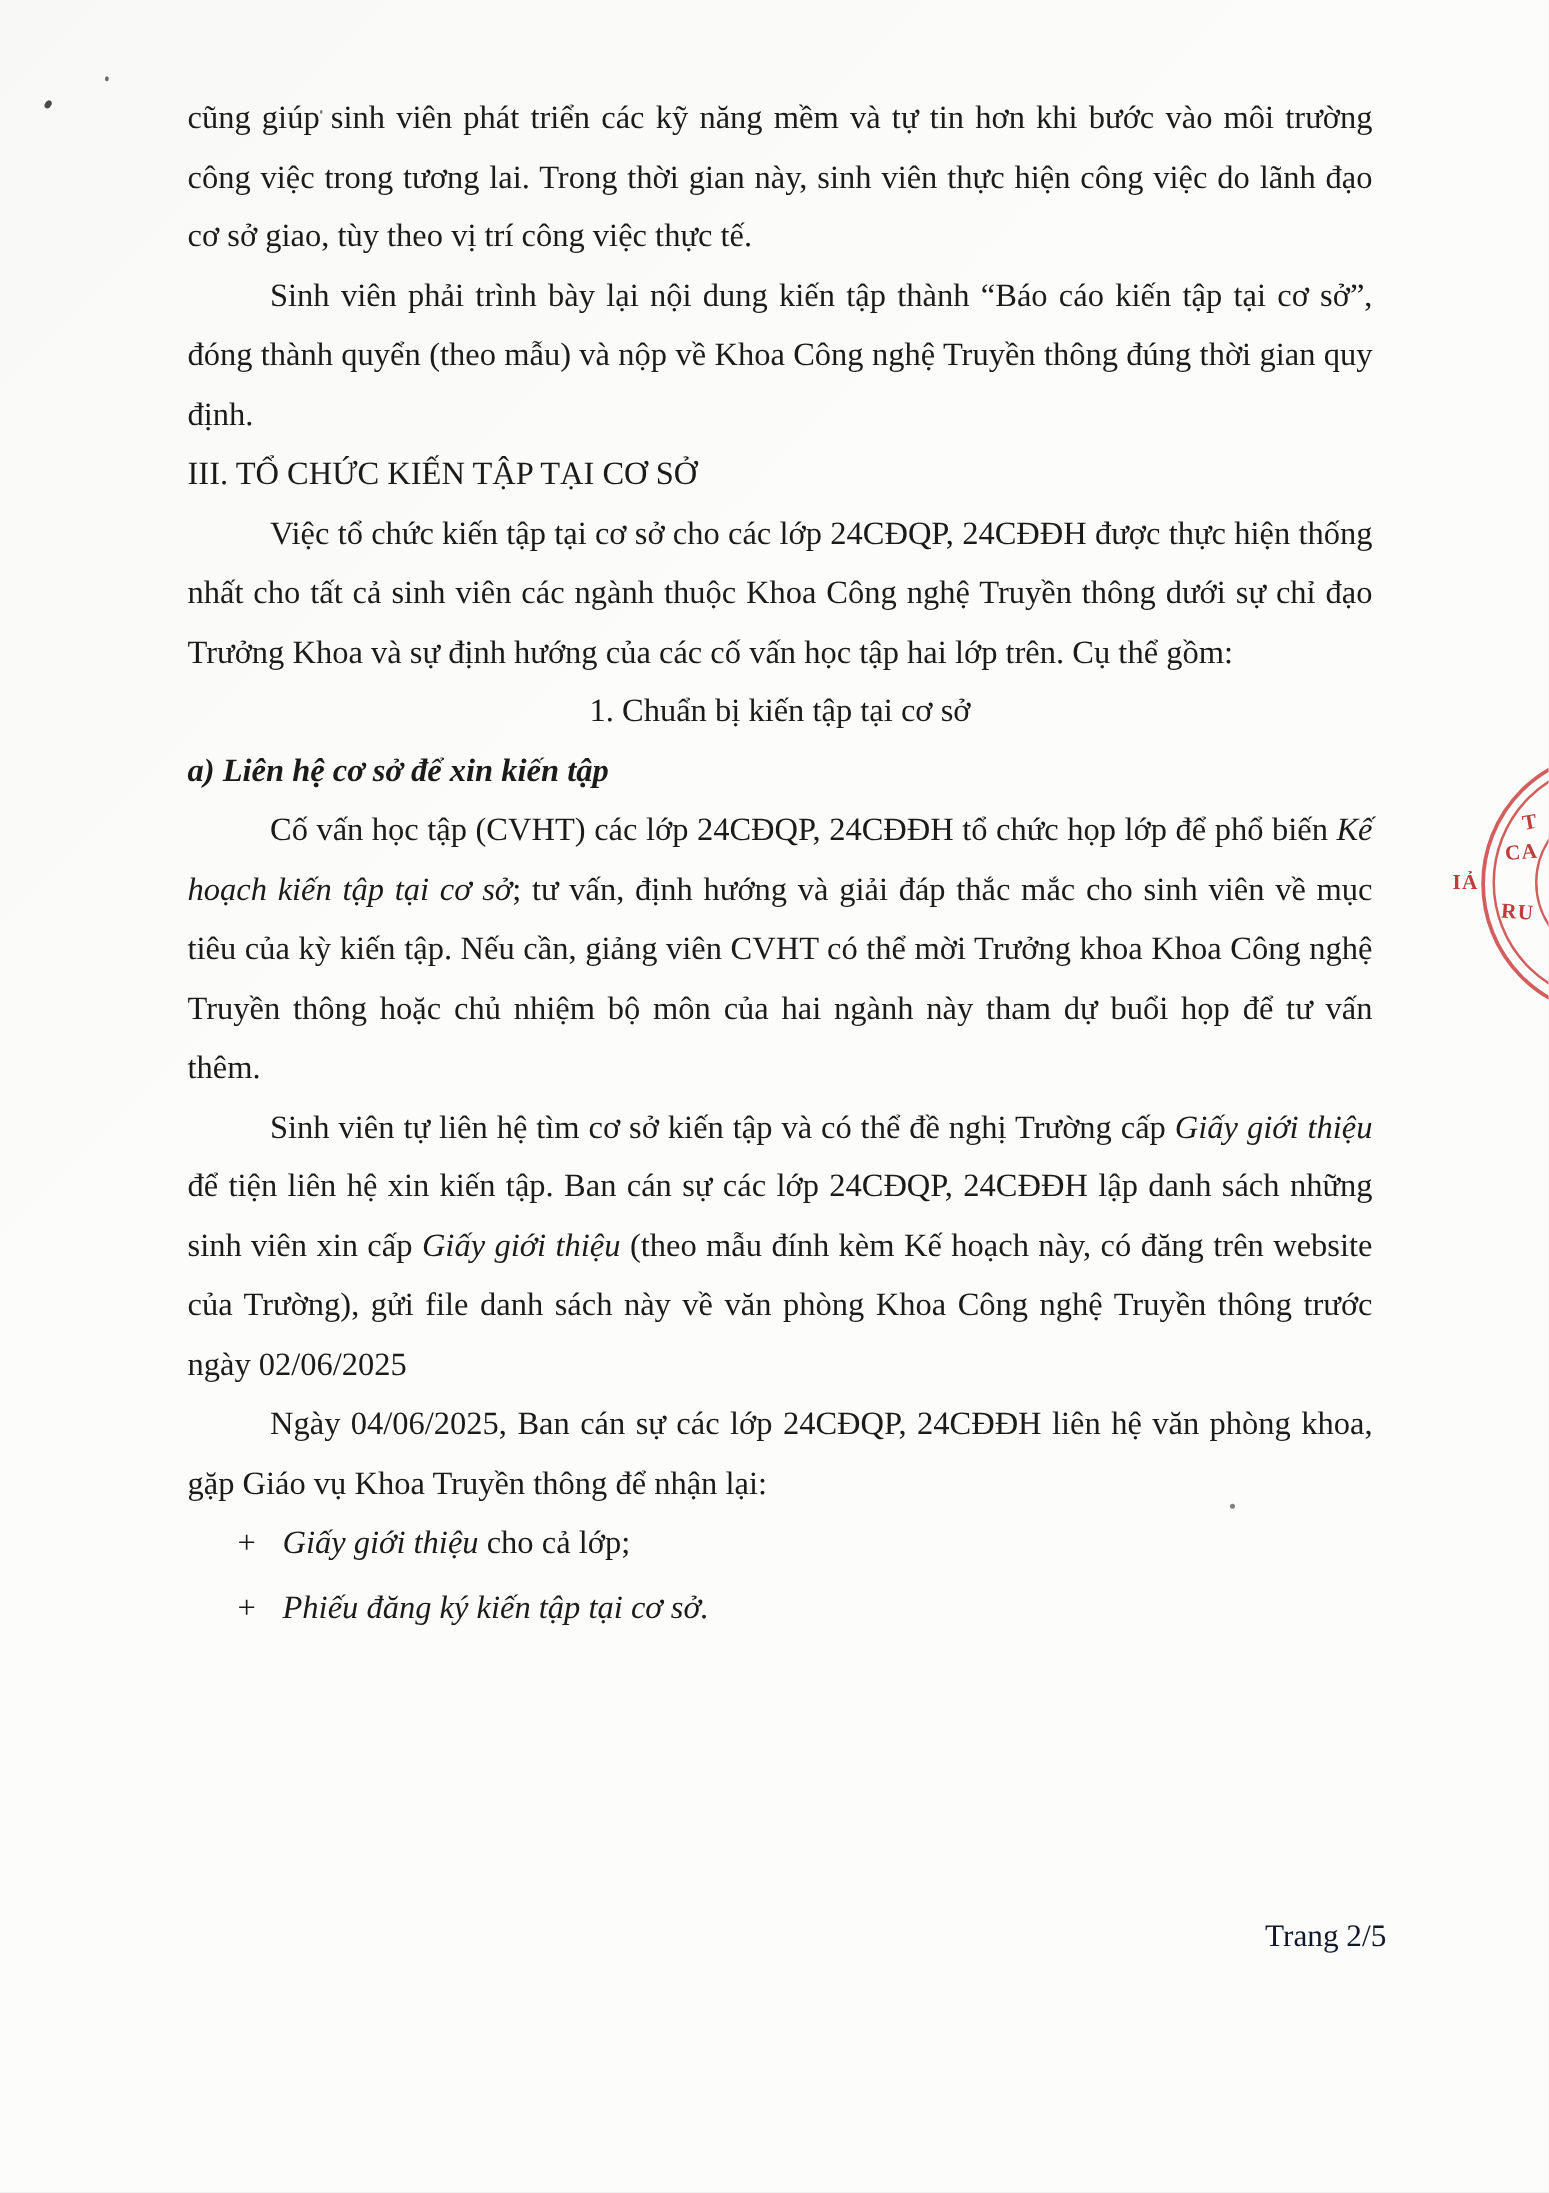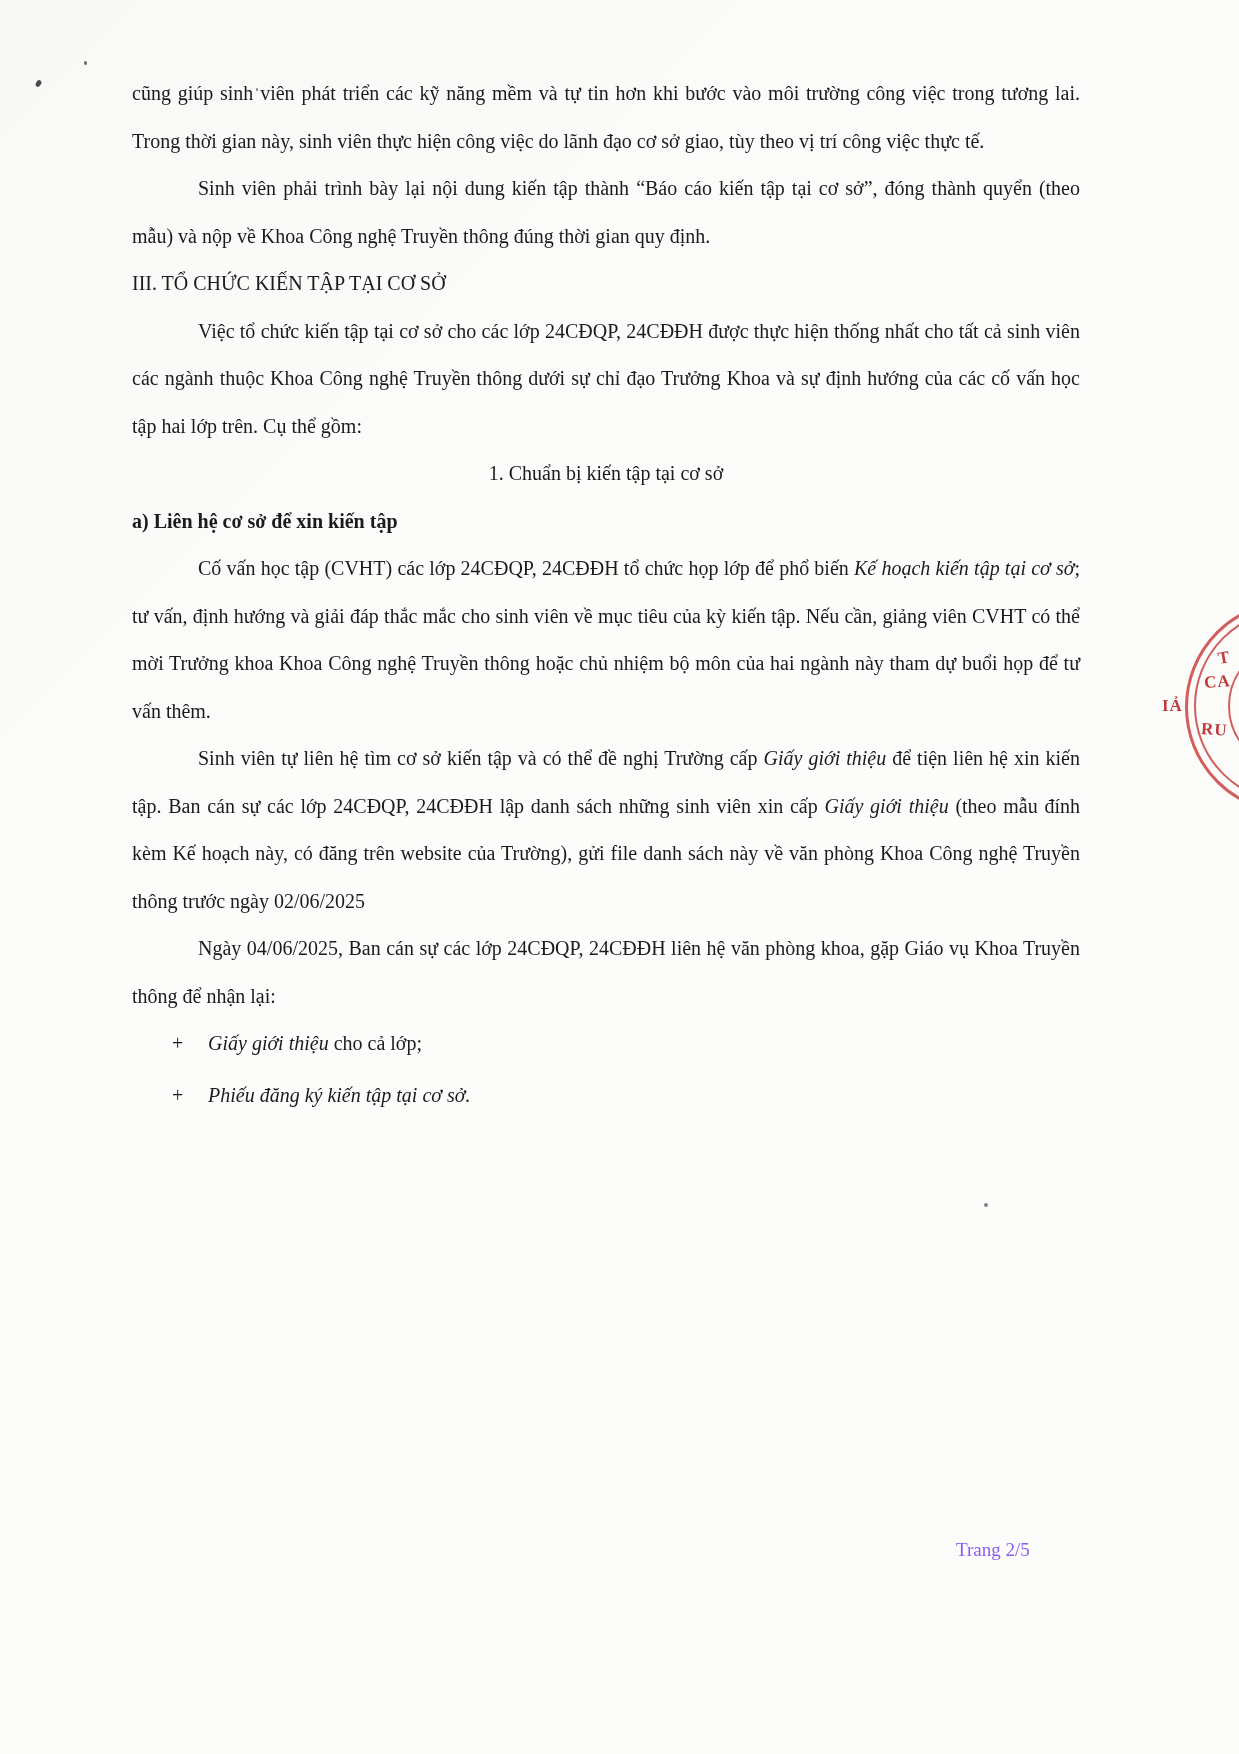--- a/index.html
+++ b/index.html
@@ -13,45 +13,45 @@
     font-family:"Liberation Serif","DejaVu Serif",serif;
     color:#1b1b1b;
   }
   
   .page::before{
     content:"";position:absolute;inset:0;
     background:linear-gradient(135deg, rgba(0,0,0,0.015) 0%, rgba(0,0,0,0) 40%);
     pointer-events:none;
   }
   .content{
-    position:absolute;left:132px;top:70px;width:948px;
-    font-size:20px;line-height:47.5px;
+    position:absolute;left:150px;top:70px;width:948px;
+    font-size:26px;line-height:47.5px;
     text-align:justify;
   }
   .content p{margin:0;}
   .indent{text-indent:66px;}
   .h1{margin-top:10px;text-align:left;}
   .h2{margin-top:14px;text-align:center;}
   .h3{margin-top:8px;text-align:left;}
   .p3{margin-top:2px;}
   .p4{margin-top:2px;}
   .p5{margin-top:8px;}
   .p6{margin-top:8px;}
   .p7{margin-top:8px;}
   .li{margin-top:12px;position:relative;padding-left:76px;text-indent:0;text-align:left;}
   .li + .li{margin-top:4px;}
   .li .marker{position:absolute;left:40px;top:0;font-style:normal;}
   .seg-n{font-style:normal;font-weight:normal;}
   .seg-i{font-style:italic;}
   .seg-b{font-weight:400;}
-  .seg-bi{font-weight:700;}
+  .seg-bi{font-weight:700;font-style:italic;}
 
   .page-number{
-    position:absolute;left:956px;top:1535px;
-    font-size:19px;line-height:30px;color:#8b5cf6;
+    position:absolute;left:1012px;top:1535px;
+    font-size:25px;line-height:30px;color:#0f172a;
   }
 
   
   .seal{position:absolute;inset:0;pointer-events:none;}
   .ring{position:absolute;border-radius:50%;border:3px solid rgba(200,58,58,0.82);}
   .ring-outer {left:1185px;top:600px;width:208px;height:208px;}
   .ring-middle{left:1194px;top:609px;width:190px;height:190px;border-width:2.5px;}
   .ring-inner {left:1228px;top:643px;width:122px;height:122px;border-width:2.5px;}
   .seal-frag{
     position:absolute;color:#c03c3c;font-weight:700;

